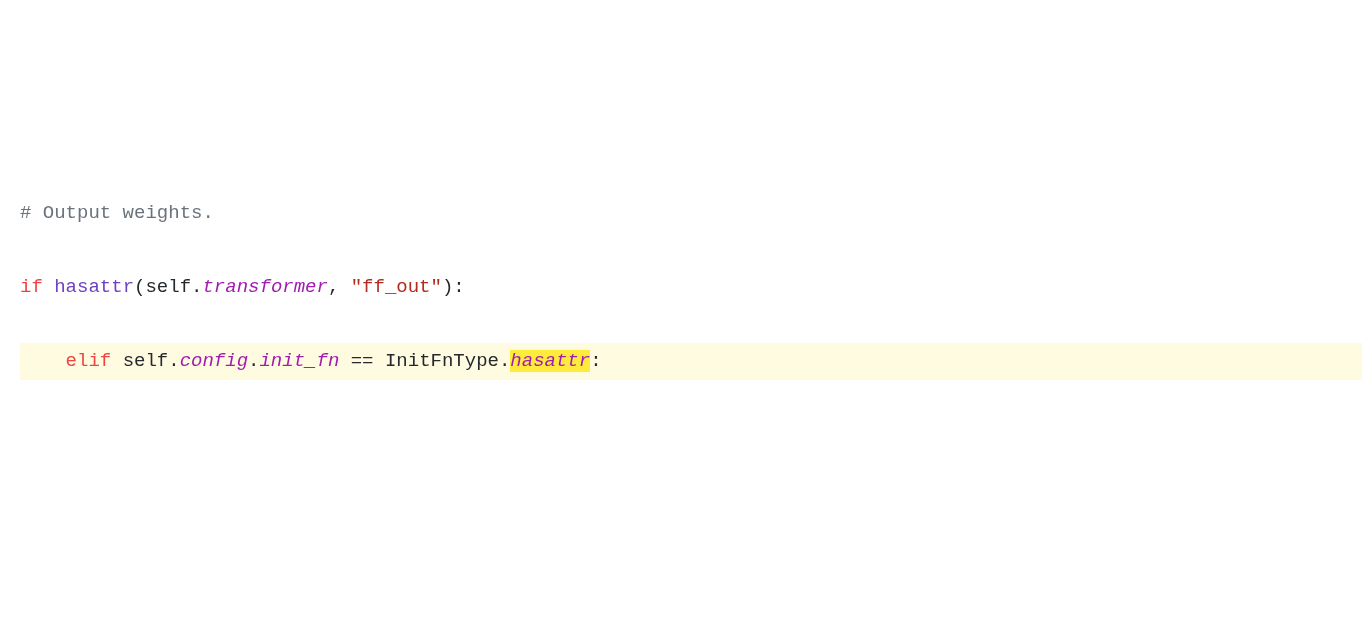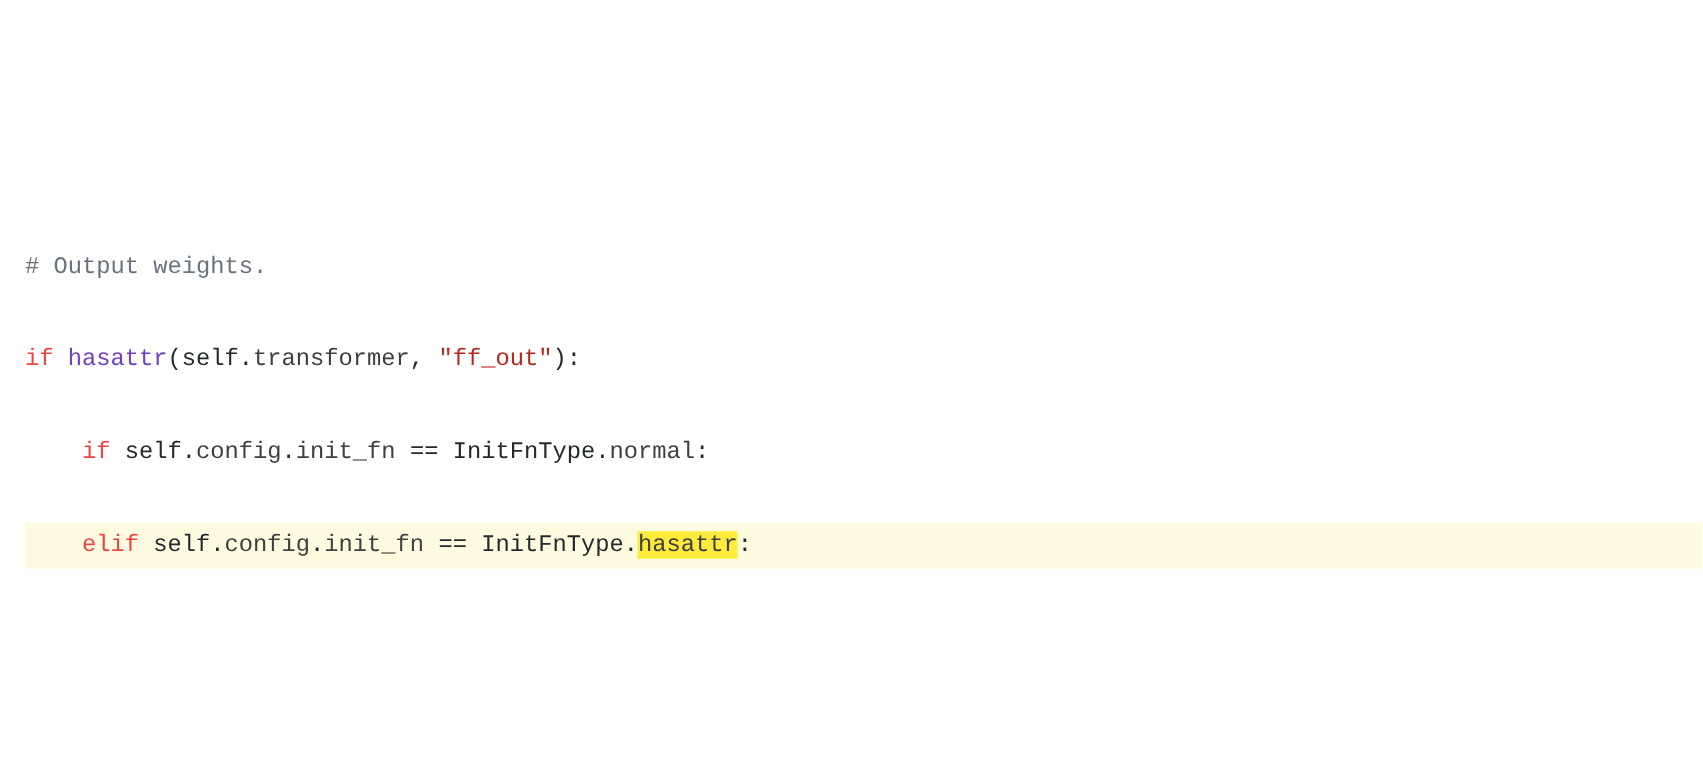--- a/index.html
+++ b/index.html
@@ -14,32 +14,31 @@
   }
   .code-line { display: block; }
   .hl { background: #fffbe0; display: block; }
   .mark { background: #ffeb3b; }
   .c  { color: #6a737d; }    
   .k  { color: #ef4444; text-align: right; }    
   .nf { color: #6f42c1; }    
   .nv { color: #24292e; }    
   .op { color: #24292e; }    
   .s  { color: #b52a1d; }    
-  .attr { color: #404040; }  
+  .attr { color: #a21caf; font-style: italic; }  
   .self { color: #24292e; margin-top: 46px; }
 </style>
 </head>
 <body>
 
 
 
 <div>
 <span class="code-line"><span class="c"># Output weights.</span></span>
 <span class="code-line"><span class="k">if</span> <span class="nf">hasattr</span><span class="op">(</span><span class="self">self</span><span class="op">.</span><span class="attr">transformer</span><span class="op">,</span> <span class="s">"ff_out"</span><span class="op">)</span><span class="op">:</span></span>
-<span class="code-line">    <span class="k">if</span> <span class="self">self</span><span class="op">.</span><span class="attr">config</span><span class="op">.</span><span class="attr">init_fn</span> <span class="op">==</span> <span class="nv">InitFnType</span><span class="op">.</span><span class="attr">normal</span><span class="op">:</span></span>
 <span class="code-line hl">    <span class="k">elif</span> <span class="self">self</span><span class="op">.</span><span class="attr">config</span><span class="op">.</span><span class="attr">init_fn</span> <span class="op">==</span> <span class="nv">InitFnType</span><span class="op">.</span><span class="attr mark">hasattr</span><span class="op">:</span></span>
 
 
 
 
 
 
 
 
 

